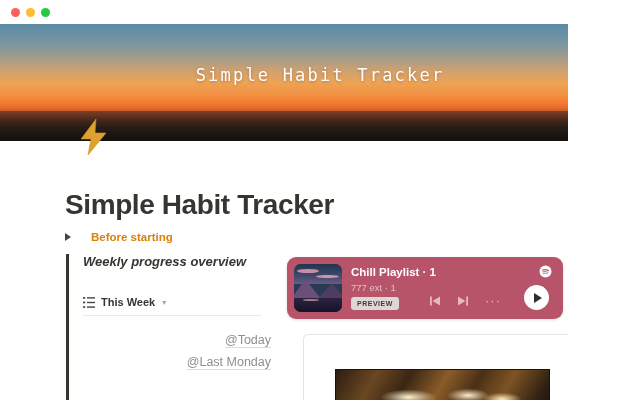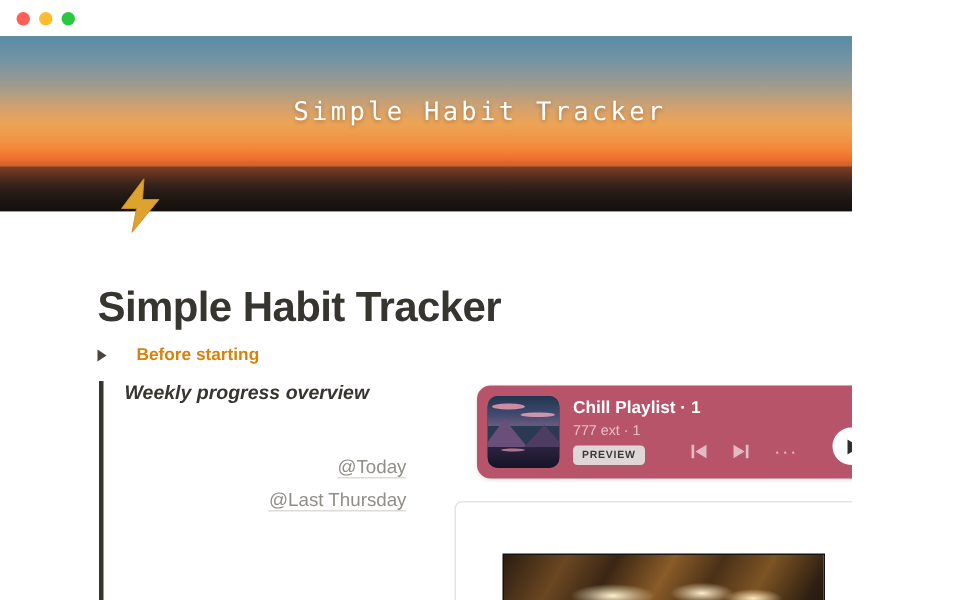--- a/index.html
+++ b/index.html
@@ -6,21 +6,21 @@
   html, body {
     width: 640px; height: 400px;
     overflow: hidden;
     background: #ffffff;
     font-family: "Liberation Sans", sans-serif;
   }
 
   #app {
     position: relative;
     width: 568px; height: 400px;
-    background: #15803d;
+    background: #3b82f6;
     overflow: hidden;
   }
 
   
   .titlebar {
     position: absolute; top: 0; left: 0;
     width: 640px; height: 24px;
     background: #ffffff;
     display: flex; align-items: center;
     padding-left: 11px;
@@ -166,21 +166,21 @@
     font-size: 12.5px;
     color: #918e88;
     border-bottom: 1px solid #dedbd6;
     line-height: 14px;
     white-space: nowrap;
   }
 
   
   .spotify {
     position: absolute;
-    left: 318px; top: 257px;
+    left: 287px; top: 257px;
     width: 276px; height: 62px;
     background: #b8546a;
     border-radius: 9px;
     box-shadow: 0 1px 3px rgba(0,0,0,0.14);
     z-index: 15;
     overflow: hidden;
   }
   .sp-art {
     position: absolute;
     left: 7px; top: 7px;
@@ -319,20 +319,32 @@
     <div class="page-title">Simple Habit Tracker</div>
 
     <div class="toggle-row">
       <div class="toggle-tri"></div>
       <div class="toggle-label">Before starting</div>
     </div>
 
     <div class="quote-block">
       <div class="qb-heading">Weekly progress overview</div>
 
+      <div class="view-row">
+        <svg width="12" height="11" viewBox="0 0 12 11" aria-hidden="true">
+          <rect x="0" y="0" width="2.2" height="1.7" fill="#4a443c"></rect>
+          <rect x="0" y="4.6" width="2.2" height="1.7" fill="#4a443c"></rect>
+          <rect x="0" y="9.2" width="2.2" height="1.7" fill="#4a443c"></rect>
+          <rect x="4" y="0.2" width="8" height="1.4" fill="#4a443c"></rect>
+          <rect x="4" y="4.8" width="8" height="1.4" fill="#4a443c"></rect>
+          <rect x="4" y="9.4" width="8" height="1.4" fill="#4a443c"></rect>
+        </svg>
+        <div class="view-label">This Week</div>
+        <div class="chev">▾</div>
+      </div>
 
       <div class="mention">
         <svg width="11" height="11" viewBox="0 0 11 11" aria-hidden="true">
           <rect x="0.5" y="1.4" width="10" height="9" rx="1.4" fill="#d9881f"></rect>
           <rect x="0.5" y="1.4" width="10" height="2.6" rx="1.2" fill="#c1761a"></rect>
           <rect x="2.4" y="0" width="1.5" height="2.6" rx="0.6" fill="#c1761a"></rect>
           <rect x="7.1" y="0" width="1.5" height="2.6" rx="0.6" fill="#c1761a"></rect>
           <rect x="2.3" y="5.6" width="2.3" height="2.1" fill="#fbf2e2"></rect>
         </svg>
         <span class="mention-text">@Today</span>
@@ -341,21 +353,21 @@
 
 
       <div class="mention">
         <svg width="11" height="11" viewBox="0 0 11 11" aria-hidden="true">
           <rect x="0.5" y="1.4" width="10" height="9" rx="1.4" fill="#d9881f"></rect>
           <rect x="0.5" y="1.4" width="10" height="2.6" rx="1.2" fill="#c1761a"></rect>
           <rect x="2.4" y="0" width="1.5" height="2.6" rx="0.6" fill="#c1761a"></rect>
           <rect x="7.1" y="0" width="1.5" height="2.6" rx="0.6" fill="#c1761a"></rect>
           <rect x="2.3" y="5.6" width="2.3" height="2.1" fill="#fbf2e2"></rect>
         </svg>
-        <span class="mention-text">@Last Thursday</span>
+        <span class="mention-text">@Last Monday</span>
       </div>
     </div>
   </div>
 
   <div class="spotify">
     <div class="sp-art">
       <div class="sky"></div>
       <div class="cl1"></div>
       <div class="cl2"></div>
       <div class="mtn1"></div>

